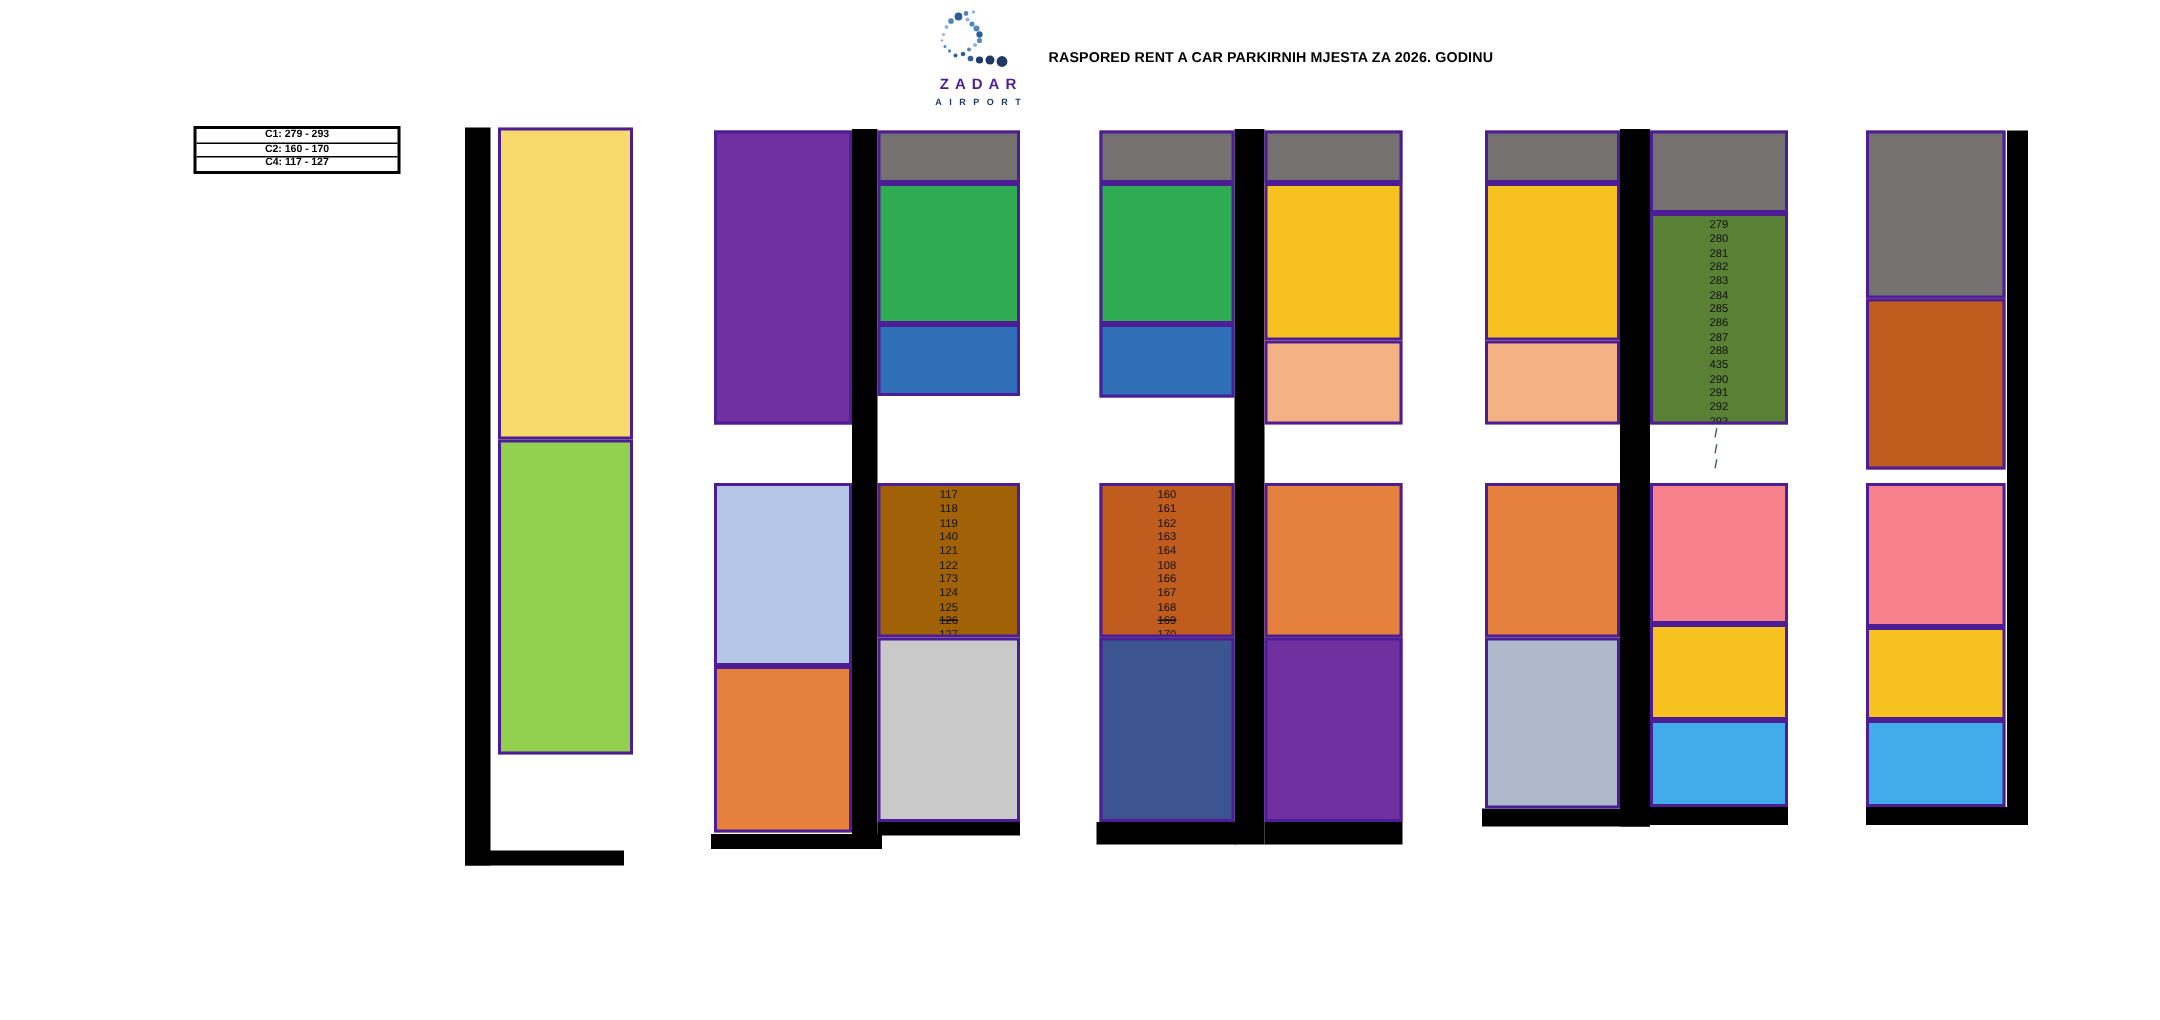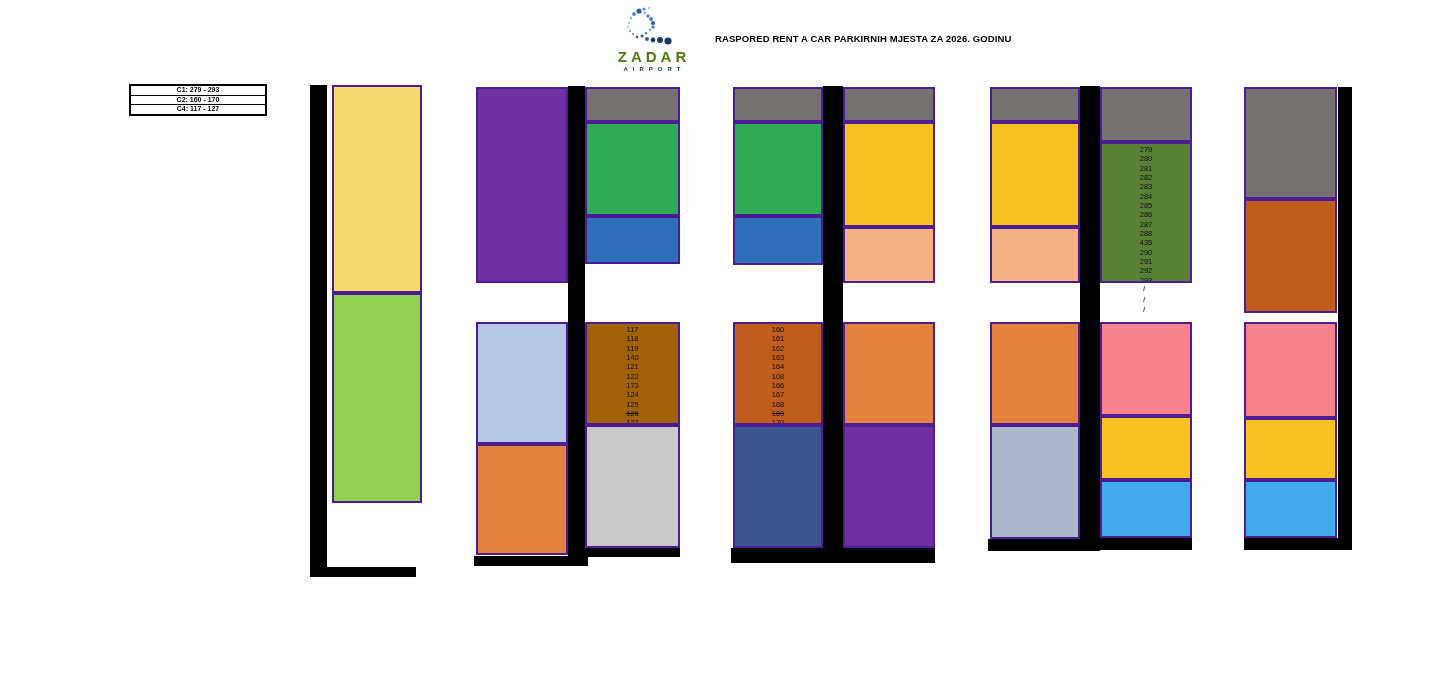--- a/index.html
+++ b/index.html
@@ -9,32 +9,31 @@
     overflow:hidden;
     font-family:"Liberation Sans", sans-serif;
     -webkit-font-smoothing:antialiased;
   }
   .stage{position:relative; width:1440px; height:680px;}
 
   
   .logo{position:absolute; left:610px; top:6px; width:84px; text-align:center;}
   .logo svg{display:block; margin:0 auto;}
   .logo .brand{
-    font-size:15px; font-weight:bold; letter-spacing:4px;
-    color:#4d7c0f; line-height:15px; margin-top:1px; padding-left:4px;
+    font-size:10px; font-weight:bold; letter-spacing:4px;
+    color:#4c1d95; line-height:15px; margin-top:1px; padding-left:4px;
   }
   .logo .sub{
     font-size:6px; font-weight:bold; letter-spacing:5px;
     color:#1f3864; line-height:8px; margin-top:1px; padding-left:5px;
   }
   .page-title{
     position:absolute; left:699px; top:33px;
     font-size:9.5px; font-weight:bold; color:#000;
     letter-spacing:0.1px;
-    margin-left:16px;
   }
 
   
   .legend{
     position:absolute; left:129px; top:84px; width:138px;
     border:2px solid #000; box-sizing:border-box; background:#fff;
   }
   .legend-row{
     height:8.7px; line-height:8.7px; text-align:center;
     font-size:7px; color:#000; font-weight:bold;

